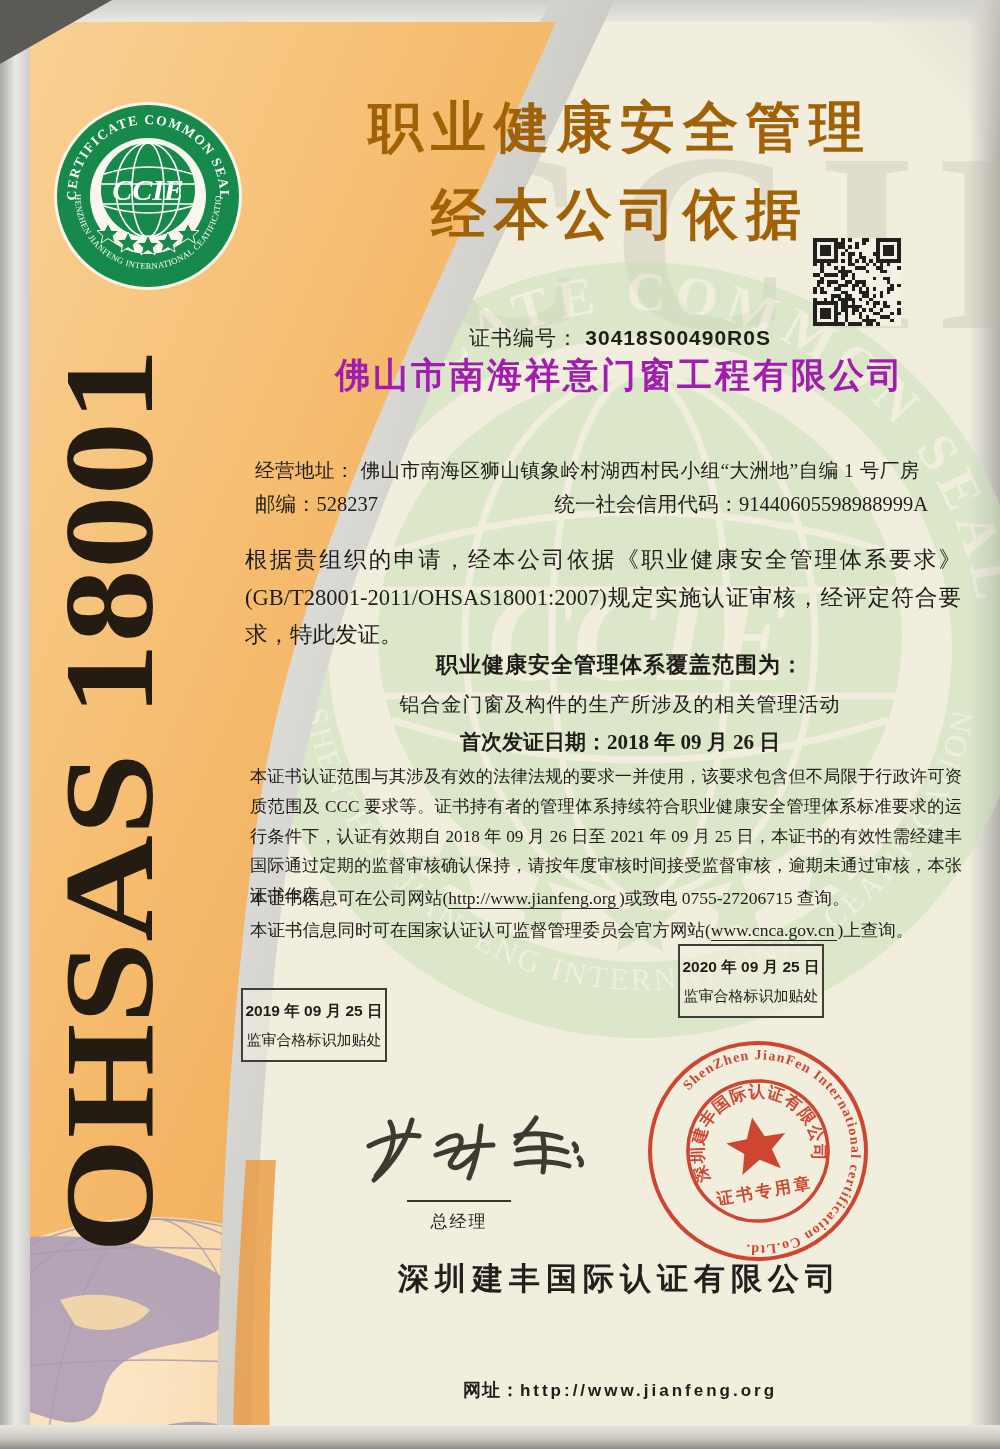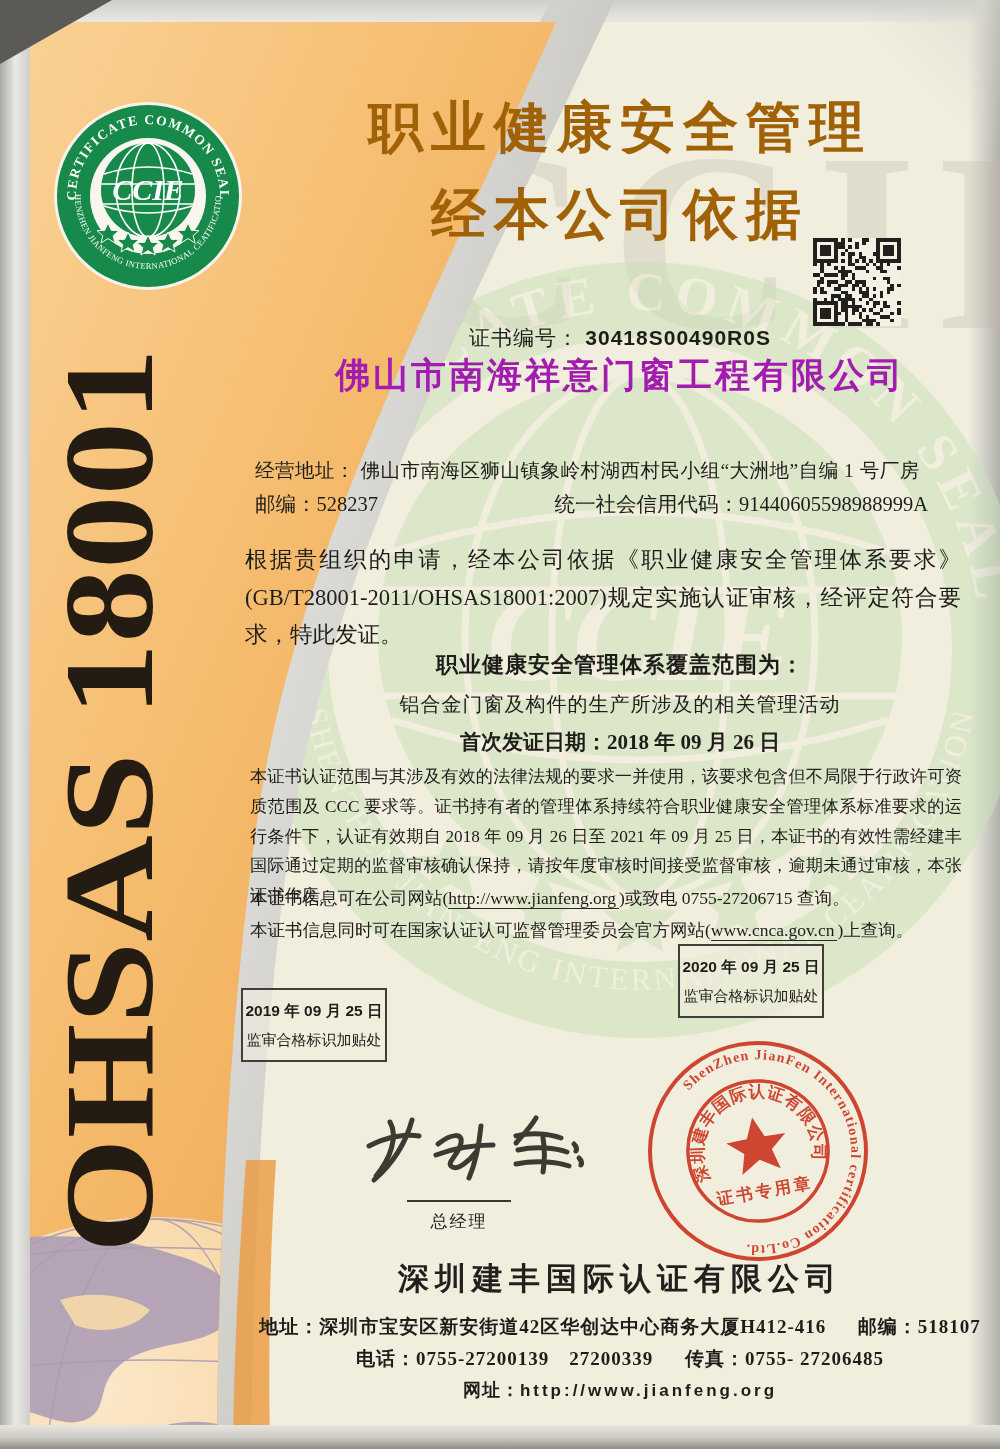--- a/index.html
+++ b/index.html
@@ -251,30 +251,20 @@
         <path d="M183,36 C185,48 185,58 183,70"></path>
         <path d="M214,42 C216,44 217,47 216,49"></path>
         <path d="M219,56 C221,58 222,61 221,63"></path>
       </g>
     </svg>
     <div class="abs sigline"></div>
     <div class="abs sigtitle">总经理</div>
 
     <div class="abs ctr issuer-name">深圳建丰国际认证有限公司</div>
 
-    <div class="abs ctr iline i1">
-      <span>地址：</span><span>深圳市宝安区新安街道42区华创达中心商务大厦H412-416</span>
-      <span>　</span>
-      <span>邮编：</span><span>518107</span>
-    </div>
-    <div class="abs ctr iline i2">
-      <span>电话：</span><span>0755-27200139　27200339</span>
-      <span>　</span>
-      <span>传真：</span><span>0755- 27206485</span>
-    </div>
     <div class="abs ctr iline i3">
       <span>网址：</span><span class="web">http://www.jianfeng.org</span>
     </div>
   </div>
 
   <svg class="red-seal" width="226" height="226" viewBox="-113 -113 226 226">
     <defs>
       <path id="rsRing" d="M -91.5 18 A 93 93 0 1 1 91.5 18 A 93 93 0 0 1 -91.5 18"></path>
       <path id="rsCn" d="M -48 28 A 55 55 0 1 1 48 28"></path>
     </defs>

